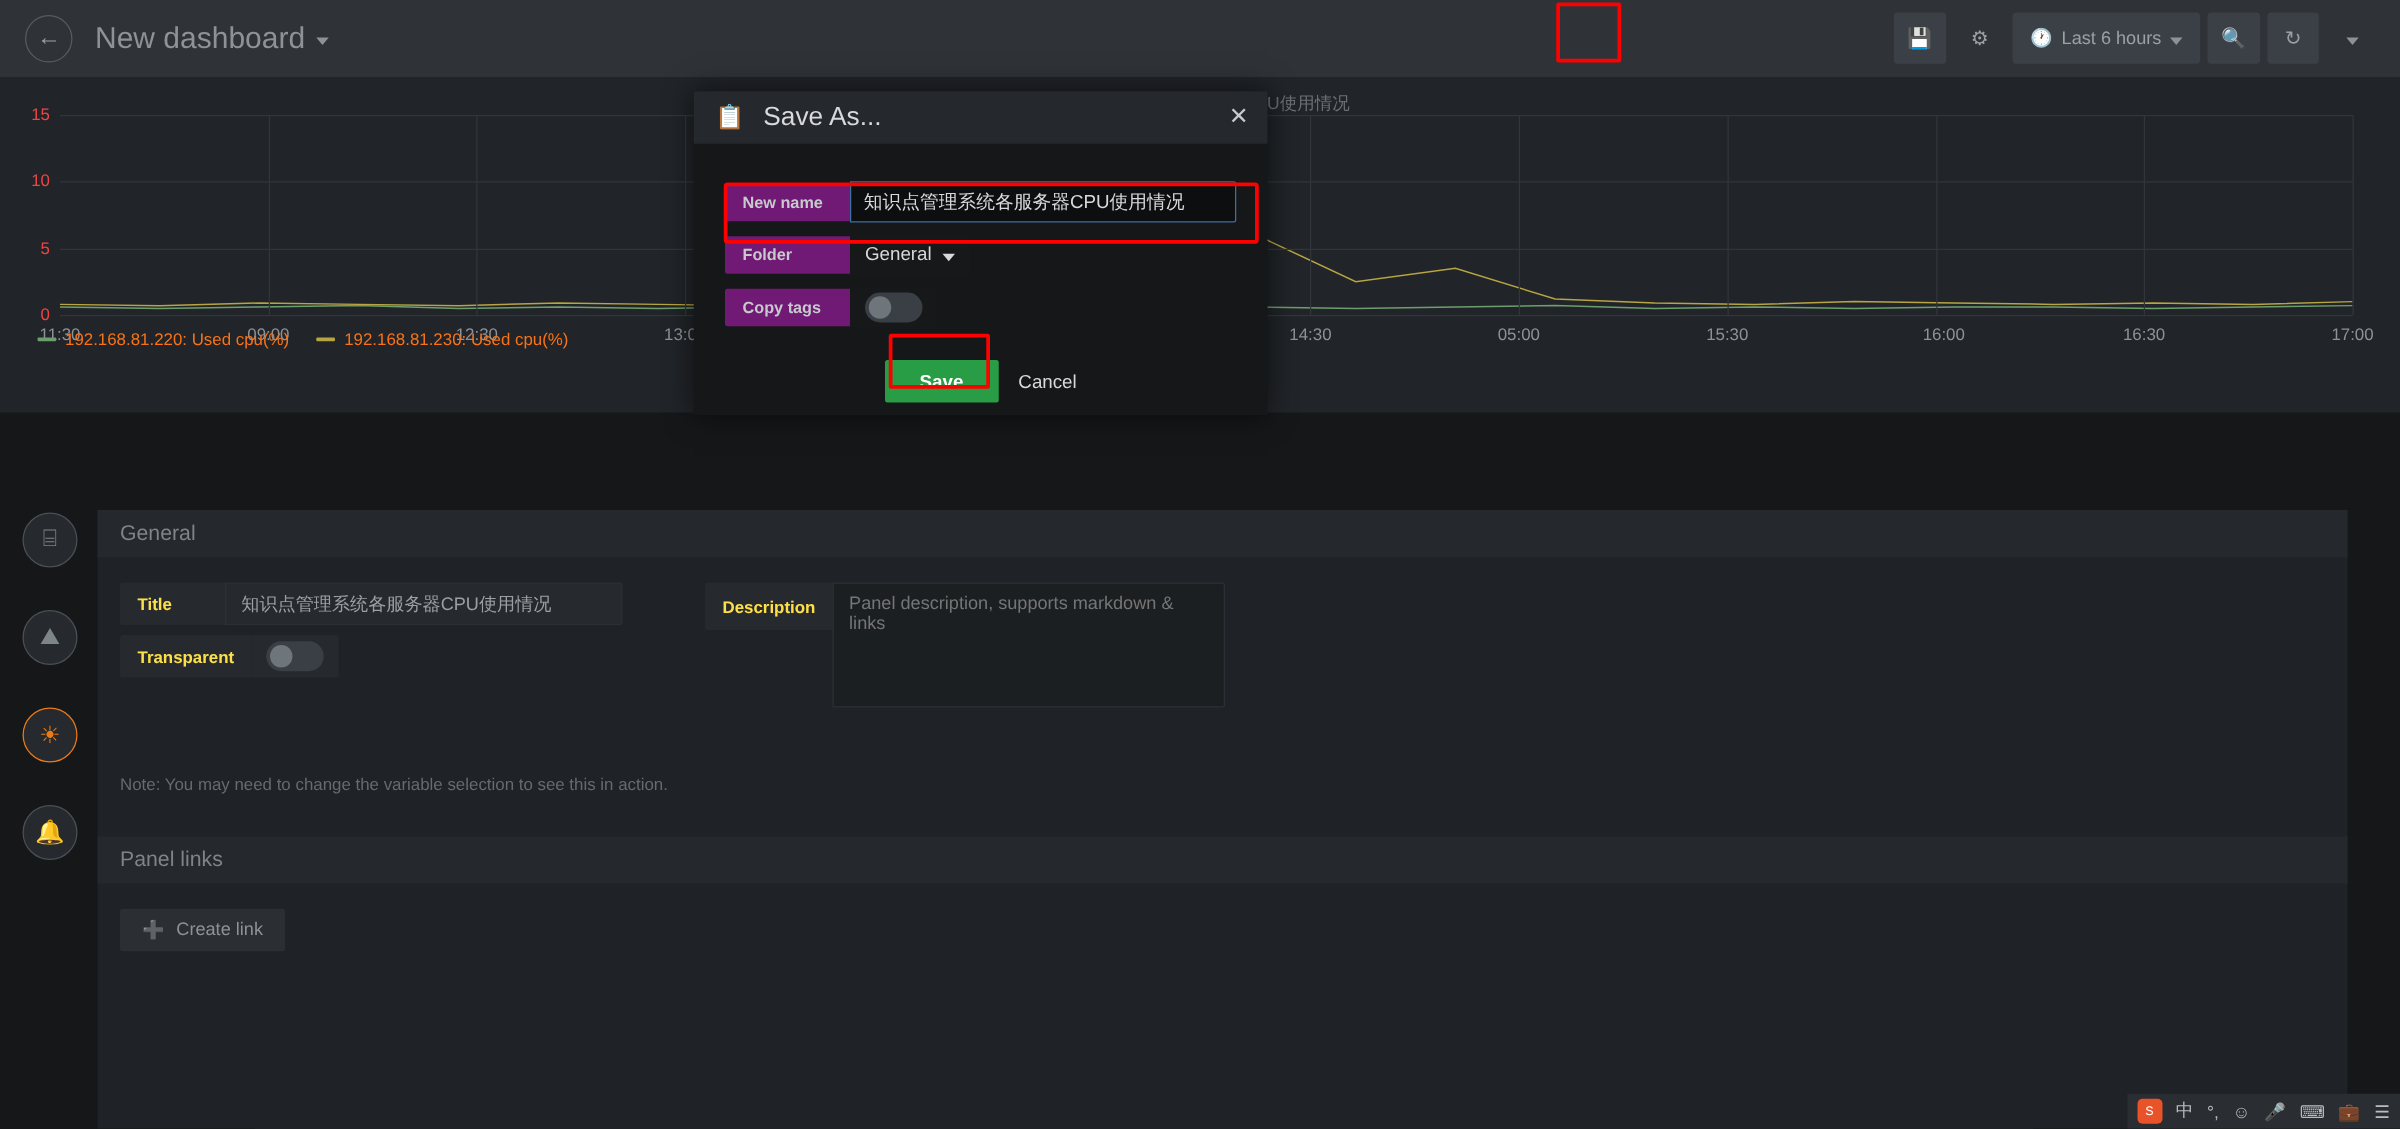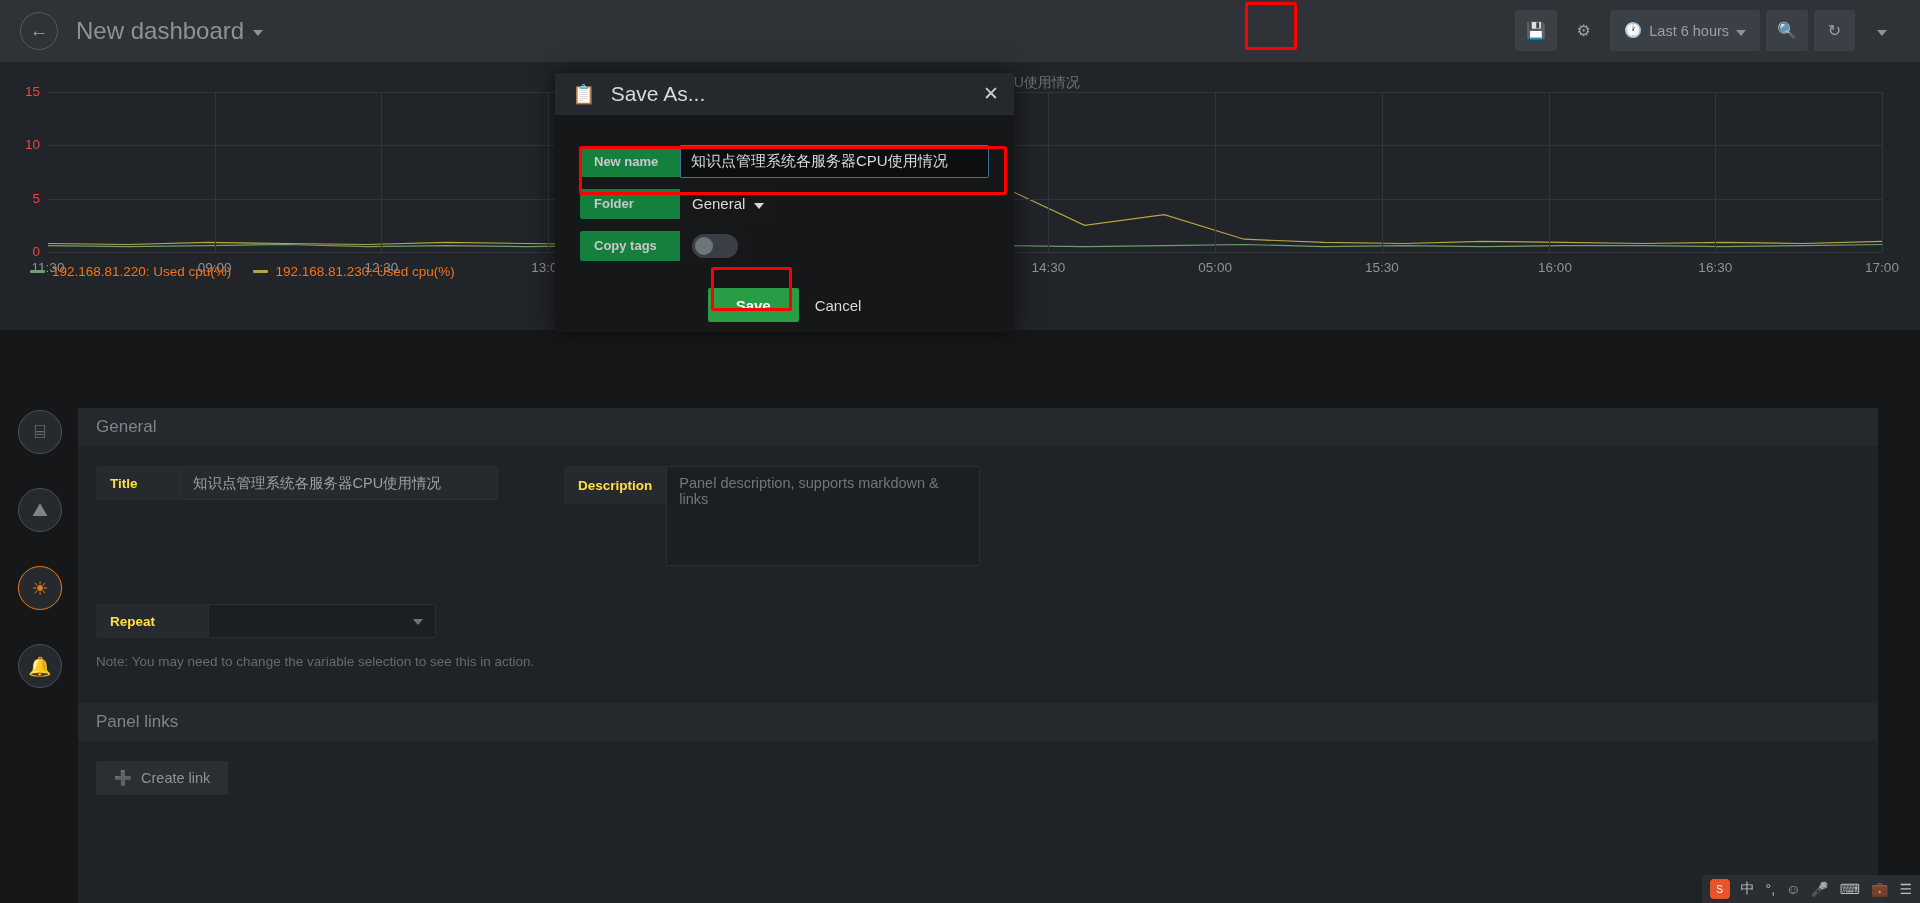--- a/index.html
+++ b/index.html
@@ -142,21 +142,21 @@
     padding-left: 17px; gap: 15px; position: relative;
   }
   .modal-hdr .mtitle { color: #d8d9da; font-size: 21px; }
   .modal-close {
     position: absolute; right: 15px; top: 11px; color: #c7c9cb;
     font-size: 19px; cursor: pointer; line-height: 1;
   }
   .modal-body { padding: 30px 25px 0 25px; }
   .m-row { display: flex; align-items: center; margin-bottom: 9px; }
   .m-label {
-    background: #15803d; color: #c7c9cb; font-size: 13px; font-weight: bold;
+    background: #701a75; color: #c7c9cb; font-size: 13px; font-weight: bold;
     height: 30px; display: flex; align-items: center; padding: 0 14px;
     min-width: 100px; border-radius: 2px 0 0 2px;
   }
   .m-input {
     background: #0d0e10; border: 1px solid #3f6f9e; color: #d8d9da;
     height: 33px; width: 312px; font-size: 15px; padding: 0 10px;
     border-radius: 0 2px 2px 0; outline: none;
     font-family: "Liberation Sans", sans-serif;
   }
   .m-select {
@@ -307,35 +307,37 @@
   <div class="editpane">
 
     <div class="section-hdr">General</div>
     <div class="section-body">
       <div style="display:flex; gap:66px;">
         <div>
           <div class="gf-row" style="margin-bottom:8px;">
             <div class="gf-label">Title</div>
             <input class="gf-input" style="width: 318px;" value="知识点管理系统各服务器CPU使用情况">
           </div>
+          <div class="gf-row">
+            <div class="gf-label">Transparent</div>
+            <div class="toggle-cell">
+              <div class="toggle">
+                <div class="knob"></div>
+              </div>
+            </div>
+          </div>
         </div>
         <div class="gf-row">
           <div class="gf-label" style="height:38px;">Description</div>
           <textarea class="gf-textarea" style="width: 314px; height: 100px;" placeholder="Panel description, supports markdown &amp; links"></textarea>
         </div>
       </div>
     </div>
 
     <div class="section-body">
-      <div class="gf-row">
-        <div class="gf-label" style="min-width:112px;">Repeat</div>
-        <div class="select-box">
-          <span class="car"></span>
-        </div>
-      </div>
       <div class="note">Note: You may need to change the variable selection to see this in action.</div>
     </div>
 
     <div class="section-hdr" style="margin-top:16px;">Panel links</div>
     <div class="section-body">
       <div class="create-link">
         <span>➕</span>
         <span>Create link</span>
       </div>
     </div>

